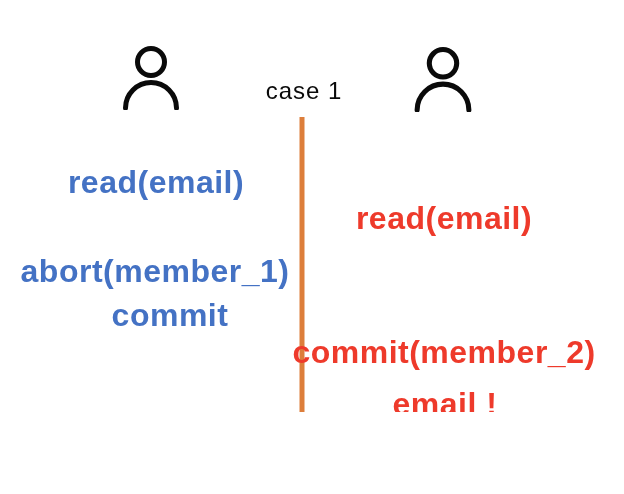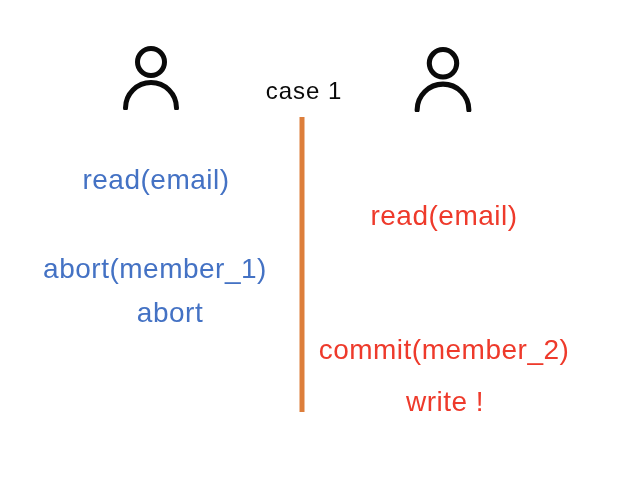--- a/index.html
+++ b/index.html
@@ -42,24 +42,25 @@
   .timeline-arrow .shaft {
     stroke: var(--orange, #dd7e3b);
     stroke-width: 5;
   }
   .timeline-arrow .head {
     fill: var(--orange, #dd7e3b);
   }
   .op {
     position: absolute;
     transform: translateX(-50%);
-    font-size: 28px;
+    font-size: 32px;
     letter-spacing: 0.5px;
     line-height: 1;
     white-space: nowrap;
+    font-weight: bold;
   }
   .op.blue { color: var(--blue, #4472c4); }
   .op.red  { color: var(--red, #ee3a2b); }
 
   .op-left-read   { left: 156px; top: 166px; }
   .op-left-write  { left: 155px; top: 255px; }
   .op-left-result { left: 170px; top: 299px; }
 
   .op-right-read   { left: 444px; top: 202px; }
   .op-right-write  { left: 444px; top: 336px; }
@@ -82,19 +83,19 @@
 
   <div class="case-label">case 1</div>
 
   <svg class="timeline-arrow" width="16" height="348" viewBox="0 0 16 348" aria-hidden="true">
     <line class="shaft" x1="8" y1="2" x2="8" y2="334"></line>
     <polygon class="head" points="1.5,332 14.5,332 8,347"></polygon>
   </svg>
 
   <div class="op blue op-left-read">read(email)</div>
   <div class="op blue op-left-write">abort(member_1)</div>
-  <div class="op blue op-left-result">abort</div>
+  <div class="op blue op-left-result">commit</div>
 
   <div class="op red op-right-read">read(email)</div>
   <div class="op red op-right-write">commit(member_2)</div>
-  <div class="op red op-right-result">write !</div>
+  <div class="op red op-right-result">email !</div>
 
 </div>
 
 </body></html>

